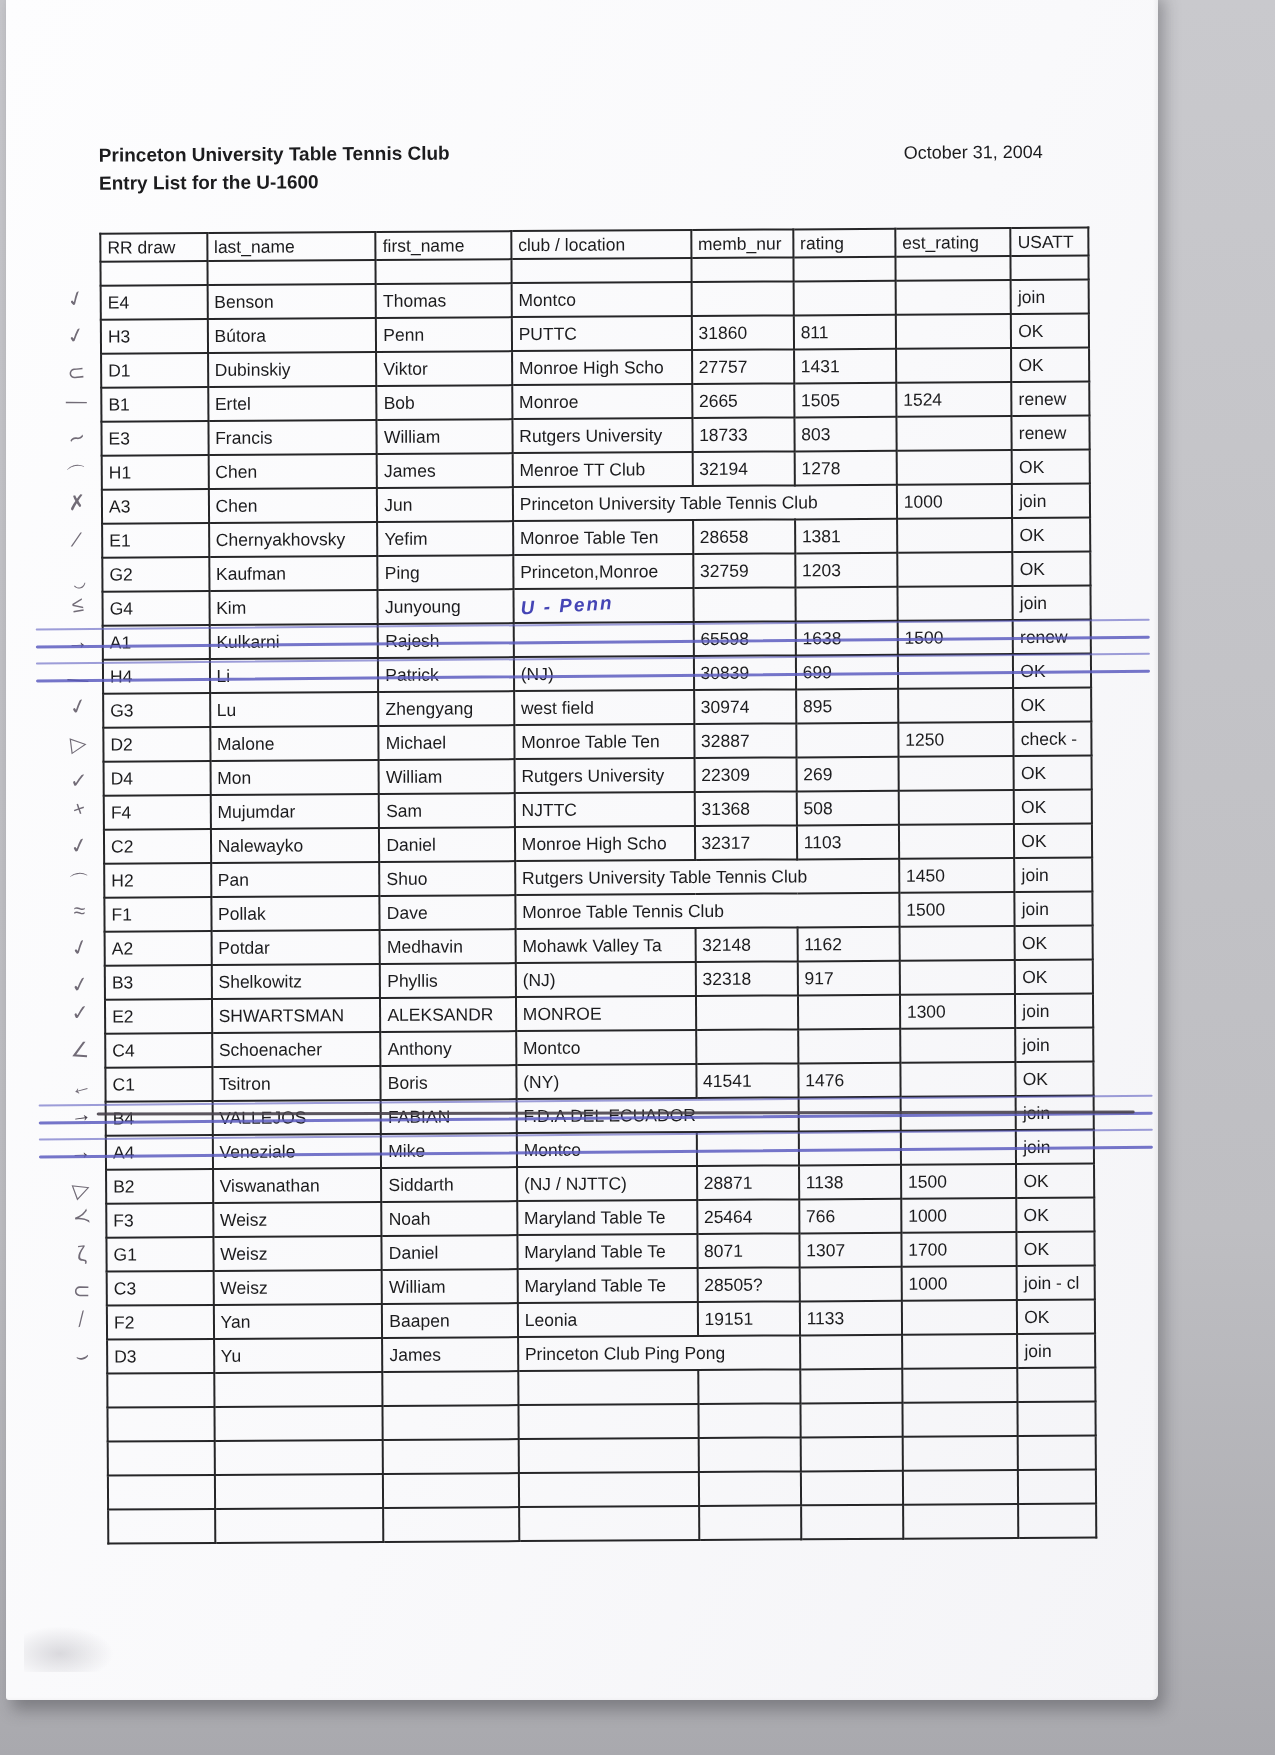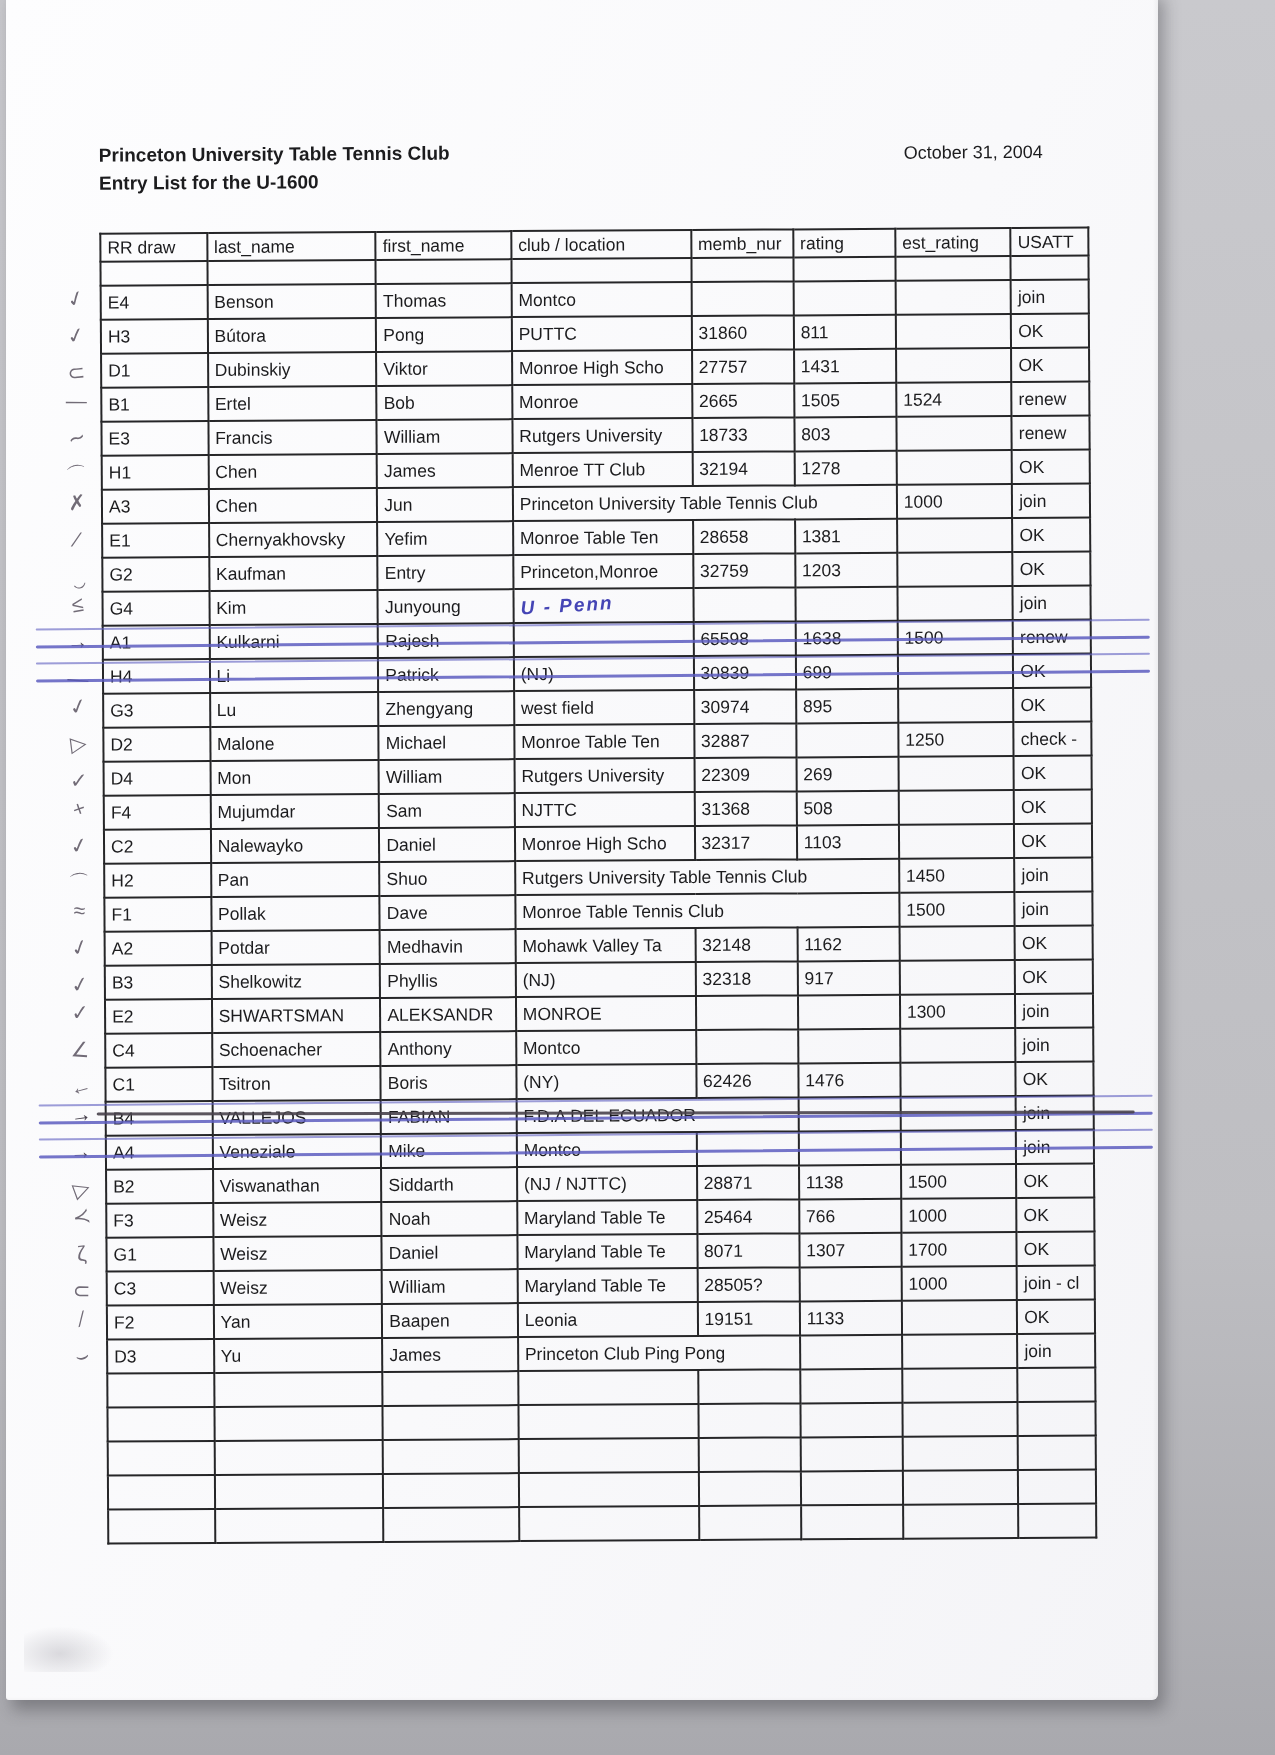--- a/index.html
+++ b/index.html
@@ -118,21 +118,21 @@
               <td>Thomas</td>
               <td class="clip">Montco</td>
               <td class="num"></td>
               <td class="num"></td>
               <td class="num"></td>
               <td>join</td>
             </tr>
             <tr class="rowline">
               <td>H3</td>
               <td>Bútora</td>
-              <td>Pong</td>
+              <td>Penn</td>
               <td class="clip">PUTTC</td>
               <td class="num">31860</td>
               <td class="num">811</td>
               <td class="num"></td>
               <td>OK</td>
             </tr>
             <tr class="rowline">
               <td>D1</td>
               <td>Dubinskiy</td>
               <td>Viktor</td>
@@ -186,21 +186,21 @@
               <td>Yefim</td>
               <td class="clip">Monroe Table Ten</td>
               <td class="num">28658</td>
               <td class="num">1381</td>
               <td class="num"></td>
               <td>OK</td>
             </tr>
             <tr class="rowline">
               <td>G2</td>
               <td>Kaufman</td>
-              <td>Entry</td>
+              <td>Ping</td>
               <td class="clip">Princeton,Monroe</td>
               <td class="num">32759</td>
               <td class="num">1203</td>
               <td class="num"></td>
               <td>OK</td>
             </tr>
             <tr class="rowline">
               <td>G4</td>
               <td>Kim</td>
               <td>Junyoung</td>
@@ -334,21 +334,21 @@
               <td class="num"></td>
               <td class="num"></td>
               <td class="num"></td>
               <td>join</td>
             </tr>
             <tr class="rowline">
               <td>C1</td>
               <td>Tsitron</td>
               <td>Boris</td>
               <td class="clip">(NY)</td>
-              <td class="num">62426</td>
+              <td class="num">41541</td>
               <td class="num">1476</td>
               <td class="num"></td>
               <td>OK</td>
             </tr>
             <tr class="rowline">
               <td>B4</td>
               <td>VALLEJOS</td>
               <td>FABIAN</td>
               <td class="clip" colspan="2">F.D.A DEL ECUADOR</td>
               <td class="num"></td>

